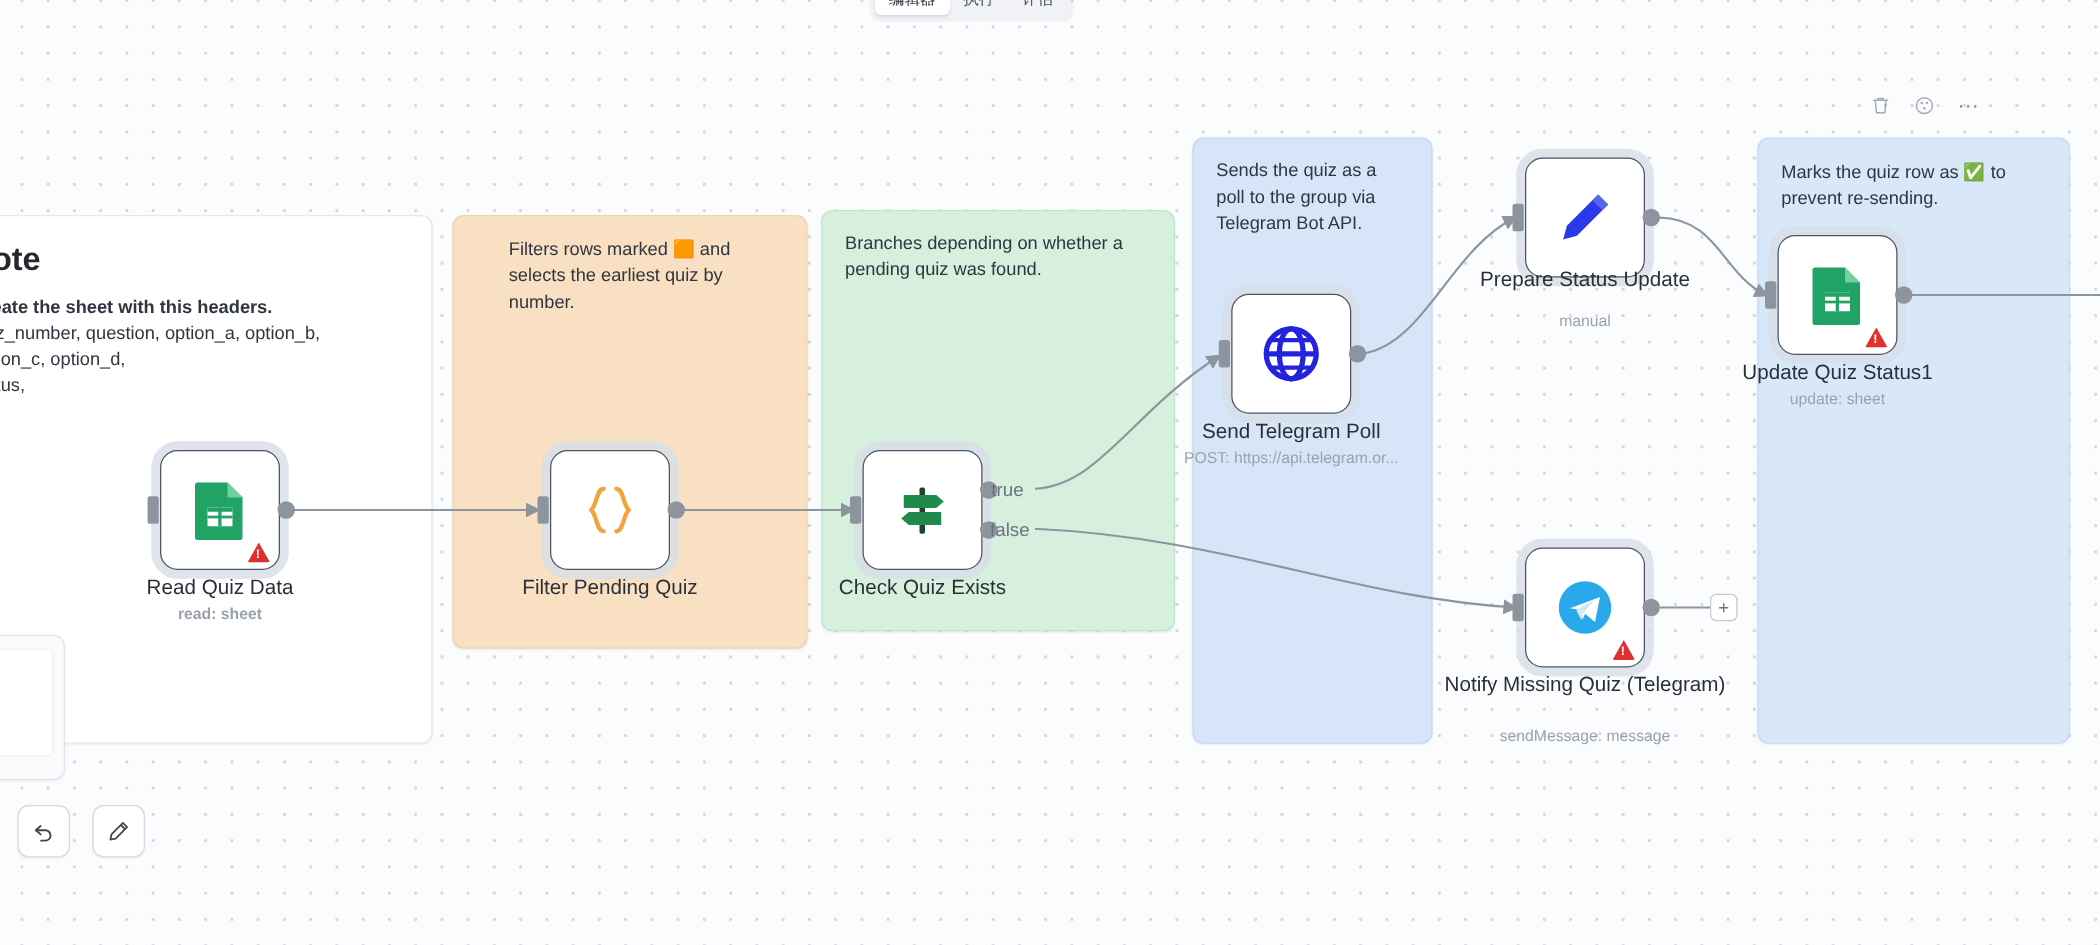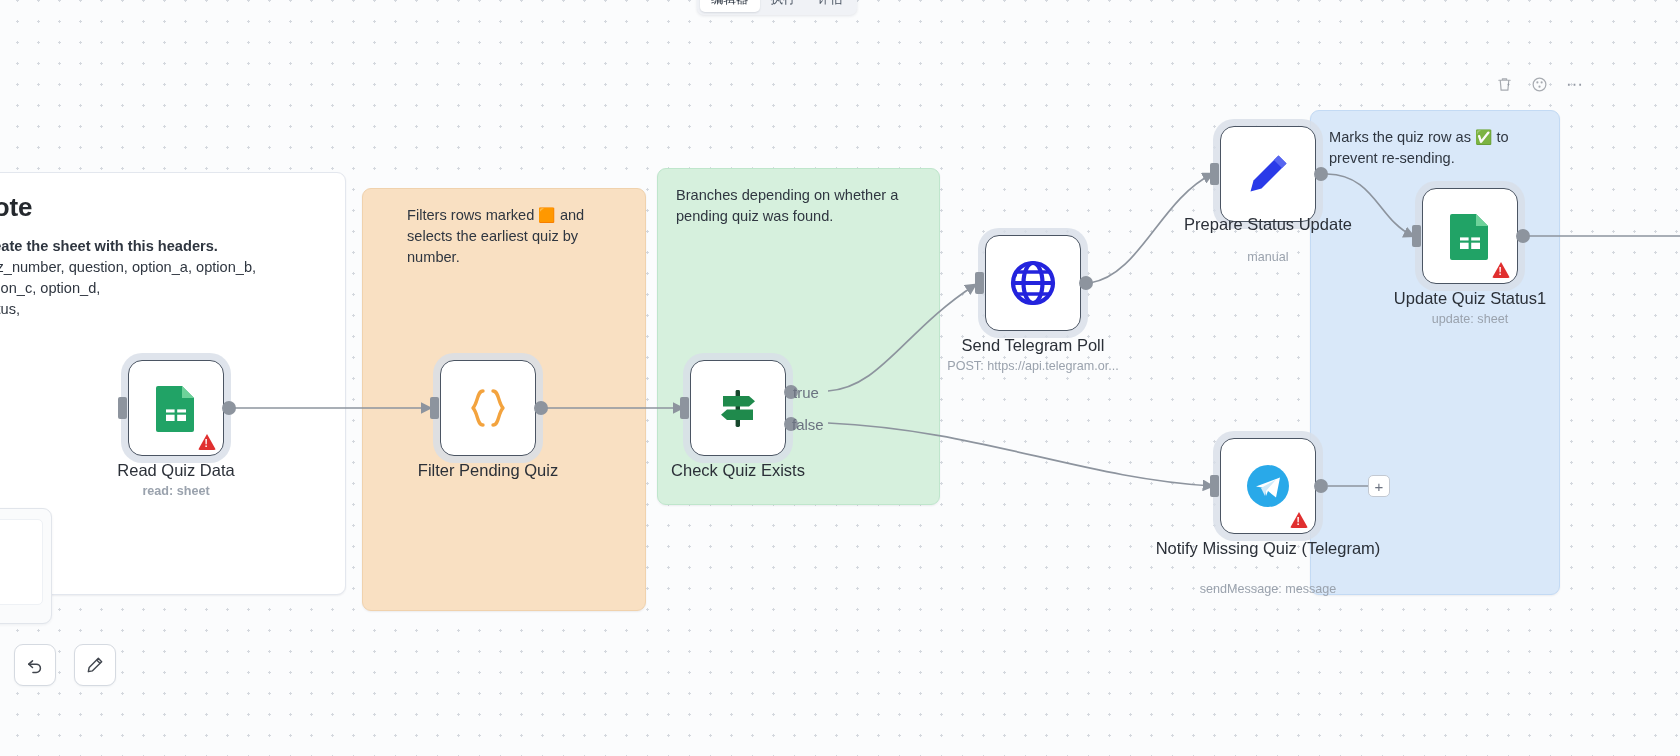--- a/index.html
+++ b/index.html
@@ -170,35 +170,38 @@
   <div class="sticky st-white" style="left:-44px; top:172px; width:390px; height:423px;">
     <div class="title">Note</div>
     <div style="padding-left:2px;">
       <span class="bold">Create the sheet with this headers.</span>
       <span class="body">quiz_number, question, option_a, option_b,
 option_c, option_d,
 status,</span>
     </div>
   </div>
 
-  <div class="sticky st-orange" style="left:362px; top:188px; width:284px; height:423px;padding-left:44px;">
+  <div class="sticky st-orange" style="left:362px; top:172px; width:284px; height:347px;padding-left:44px;">
     <div>
       <span>Filters rows marked</span>
       <span class="em">🟧</span>
       <span>and selects the earliest quiz by number.</span>
     </div>
   </div>
 
   <div class="sticky st-green" style="left:657px; top:168px; width:283px; height:337px;">
     <div>Branches depending on whether a pending quiz was found.</div>
   </div>
 
-
-
-  <div class="sticky st-blue2" style="left:1310px; top:110px; width:250px; height:485px;">
+  <div class="sticky st-blue" style="left:954px; top:110px; width:192px; height:485px;">
+    <div>Sends the quiz as a poll to the group via Telegram Bot API.</div>
+  </div>
+
+
+  <div class="sticky st-blue2" style="left:1406px; top:110px; width:250px; height:485px;">
     <div>
       <span>Marks the quiz row as</span>
       <span class="em">✅</span>
       <span>to prevent re-sending.</span>
     </div>
   </div>
 
   <div class="node" style="left:128px; top:360px;">
     <span class="in-port"></span>
     <svg width="44" height="48" viewBox="0 0 44 48">

